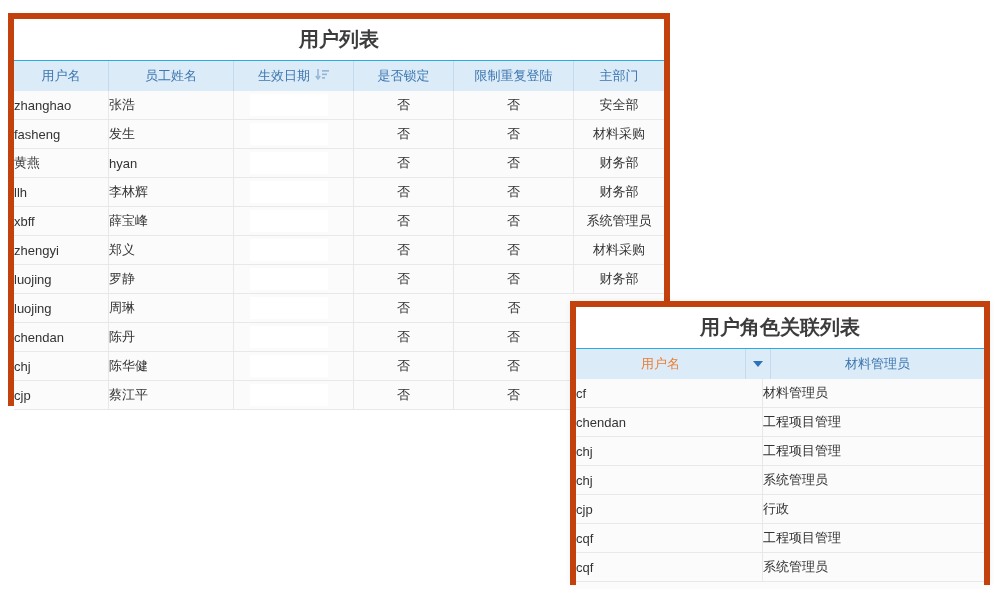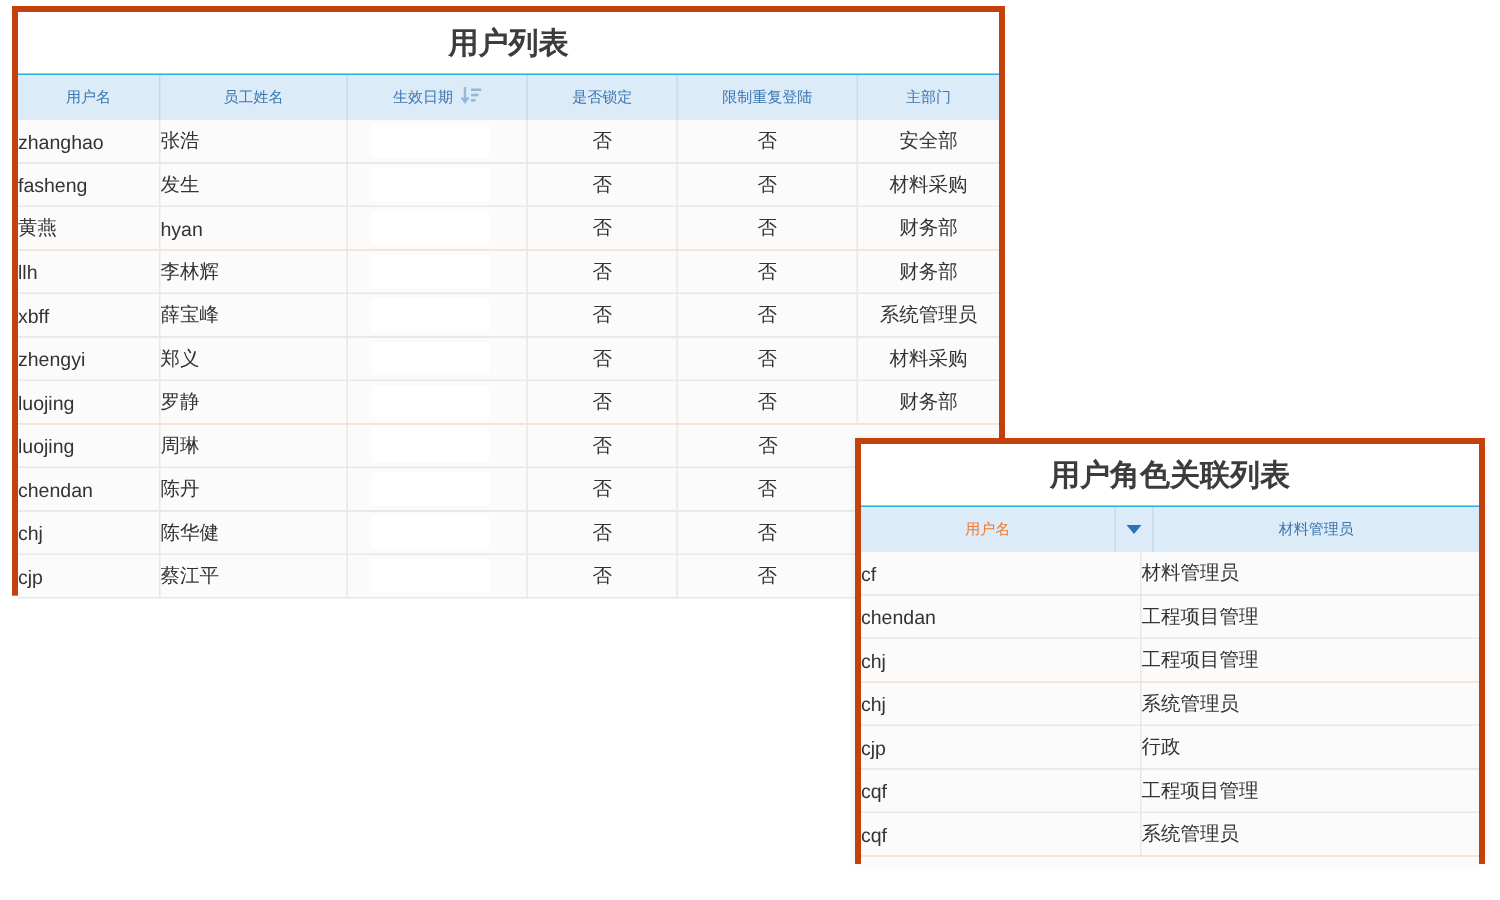--- a/index.html
+++ b/index.html
@@ -1,33 +1,33 @@
 <!DOCTYPE html>
 <html><head>
 <meta charset="utf-8">
 <style>
   * { margin:0; padding:0; box-sizing:border-box; }
   html,body { width:1000px; height:600px; background:#ffffff;
     font-family:"Liberation Sans","DejaVu Sans",sans-serif; }
   .stage { position:relative; width:1000px; height:600px; overflow:hidden; background:#fff; }
 
-  .panel { position:absolute; background:#f97316; border:4px solid #c2410c; }
+  .panel { position:absolute; background:#f97316; border:6px solid #c2410c;margin-top:9px; }
   .panel-title { display:flex; align-items:center; justify-content:center;
     font-size:20px; font-weight:bold; color:#3c3c3c; background:#fff;
     border-bottom:1px solid #29abe2; }
 
   
   #user-table { left:8px; top:4px; width:662px; height:393px; }
   #user-table .panel-title { height:42px; }
   .u-grid-head { display:grid; grid-template-columns:95px 125px 120px 100px 120px 1fr;
     height:30px; background:#dcebf8; }
   .u-grid-row  { display:grid; grid-template-columns:95px 125px 120px 100px 120px 1fr;
     height:29px; background:#fbfbfb; border-bottom:1px solid #e8e8e8; }
   .head-cell { display:flex; align-items:center; justify-content:center;
-    font-size:10px; color:#3b76af; border-right:1px solid #c5daec; cursor:pointer; }
+    font-size:13px; color:#3b76af; border-right:1px solid #c5daec; cursor:pointer; }
   .head-cell:last-child { border-right:none; }
   .cell { display:flex; align-items:center; font-size:13px; color:#333;
     border-right:1px solid #e8e8e8; overflow:hidden; }
   .cell:last-child { border-right:none; }
   .cell.left { justify-content:flex-start; }
   .cell.center { justify-content:center; }
   .date-input { width:78px; height:22px; margin-left:16px; background:#ffffff; border:none; }
 
   .sort-icon { margin-left:5px; display:inline-block; }
 

